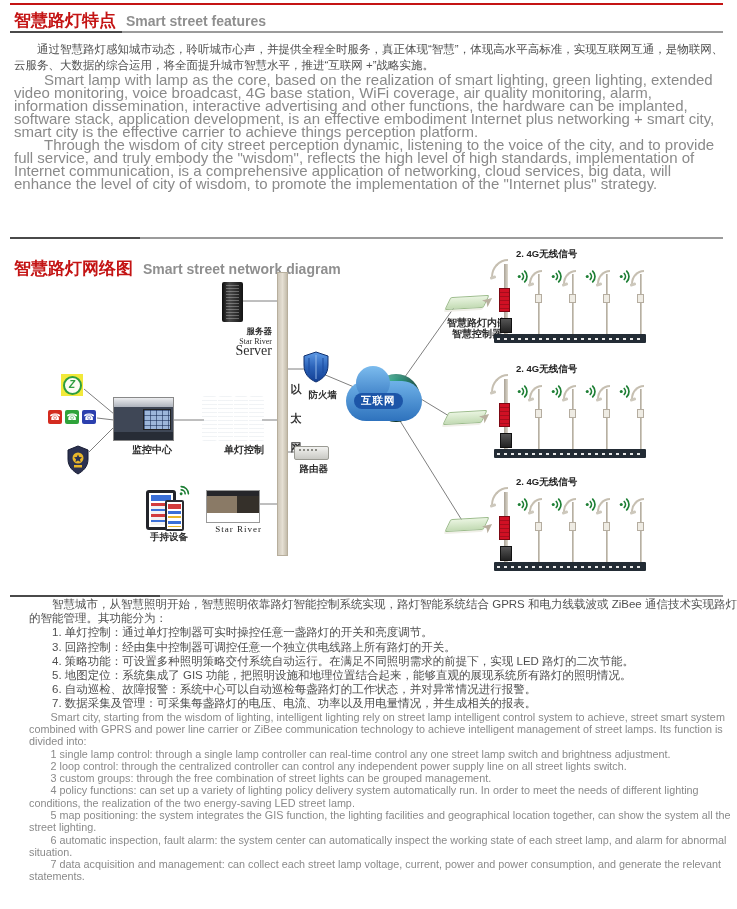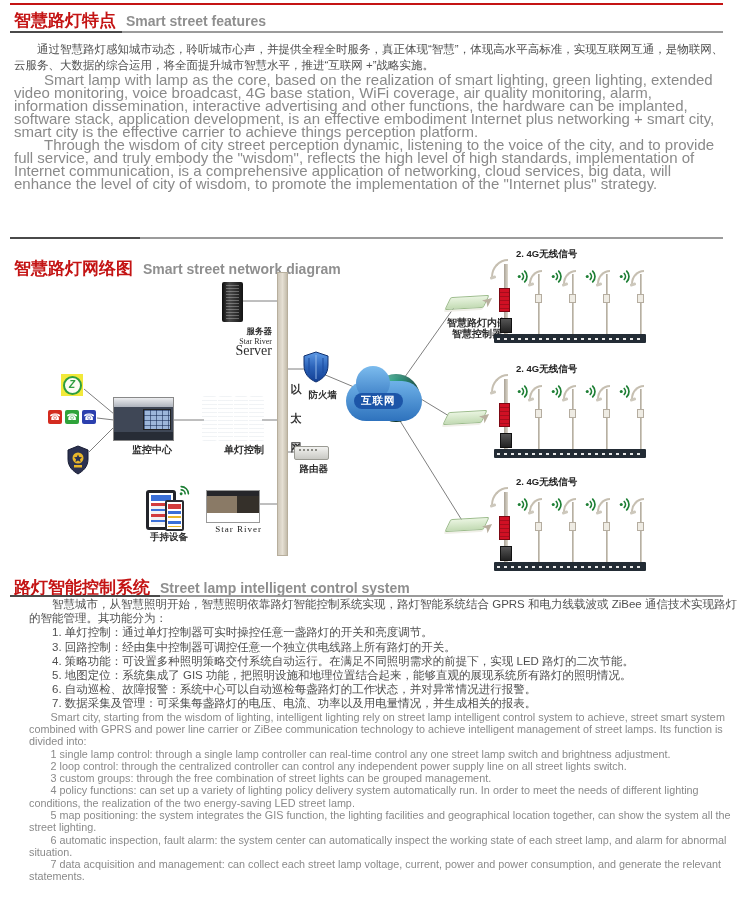--- a/index.html
+++ b/index.html
@@ -417,23 +417,20 @@
             <path d="M6.5 6.5 A5 5 0 0 1 6.5 13.5"></path>
             <path d="M9.4 3.6 A9 9 0 0 1 9.4 16.4"></path>
           </g>
           <circle cx="3" cy="10" r="1.8" fill="#1e7f35"></circle>
         </svg></div>
     <div class="road">
         <i></i>
       </div>
   </div>
 
-  <div class="sec-head" style="top:576px;">
-    <span class="zh">路灯智能控制系统</span><span class="en">Street lamp intelligent control system</span>
-  </div>
   <div class="rule r3" style="top:595px;"></div>
 
   <div class="textblock s3" style="top:597px;margin-left:15px;">
     <p class="zh">智慧城市，从智慧照明开始，智慧照明依靠路灯智能控制系统实现，路灯智能系统结合 GPRS 和电力线载波或 ZiBee 通信技术实现路灯的智能管理。其功能分为：</p>
     <p class="zh">1. 单灯控制：通过单灯控制器可实时操控任意一盏路灯的开关和亮度调节。</p>
     <p class="zh">3. 回路控制：经由集中控制器可调控任意一个独立供电线路上所有路灯的开关。</p>
     <p class="zh">4. 策略功能：可设置多种照明策略交付系统自动运行。在满足不同照明需求的前提下，实现 LED 路灯的二次节能。</p>
     <p class="zh">5. 地图定位：系统集成了 GIS 功能，把照明设施和地理位置结合起来，能够直观的展现系统所有路灯的照明情况。</p>
     <p class="zh">6. 自动巡检、故障报警：系统中心可以自动巡检每盏路灯的工作状态，并对异常情况进行报警。</p>
     <p class="zh">7. 数据采集及管理：可采集每盏路灯的电压、电流、功率以及用电量情况，并生成相关的报表。</p>

